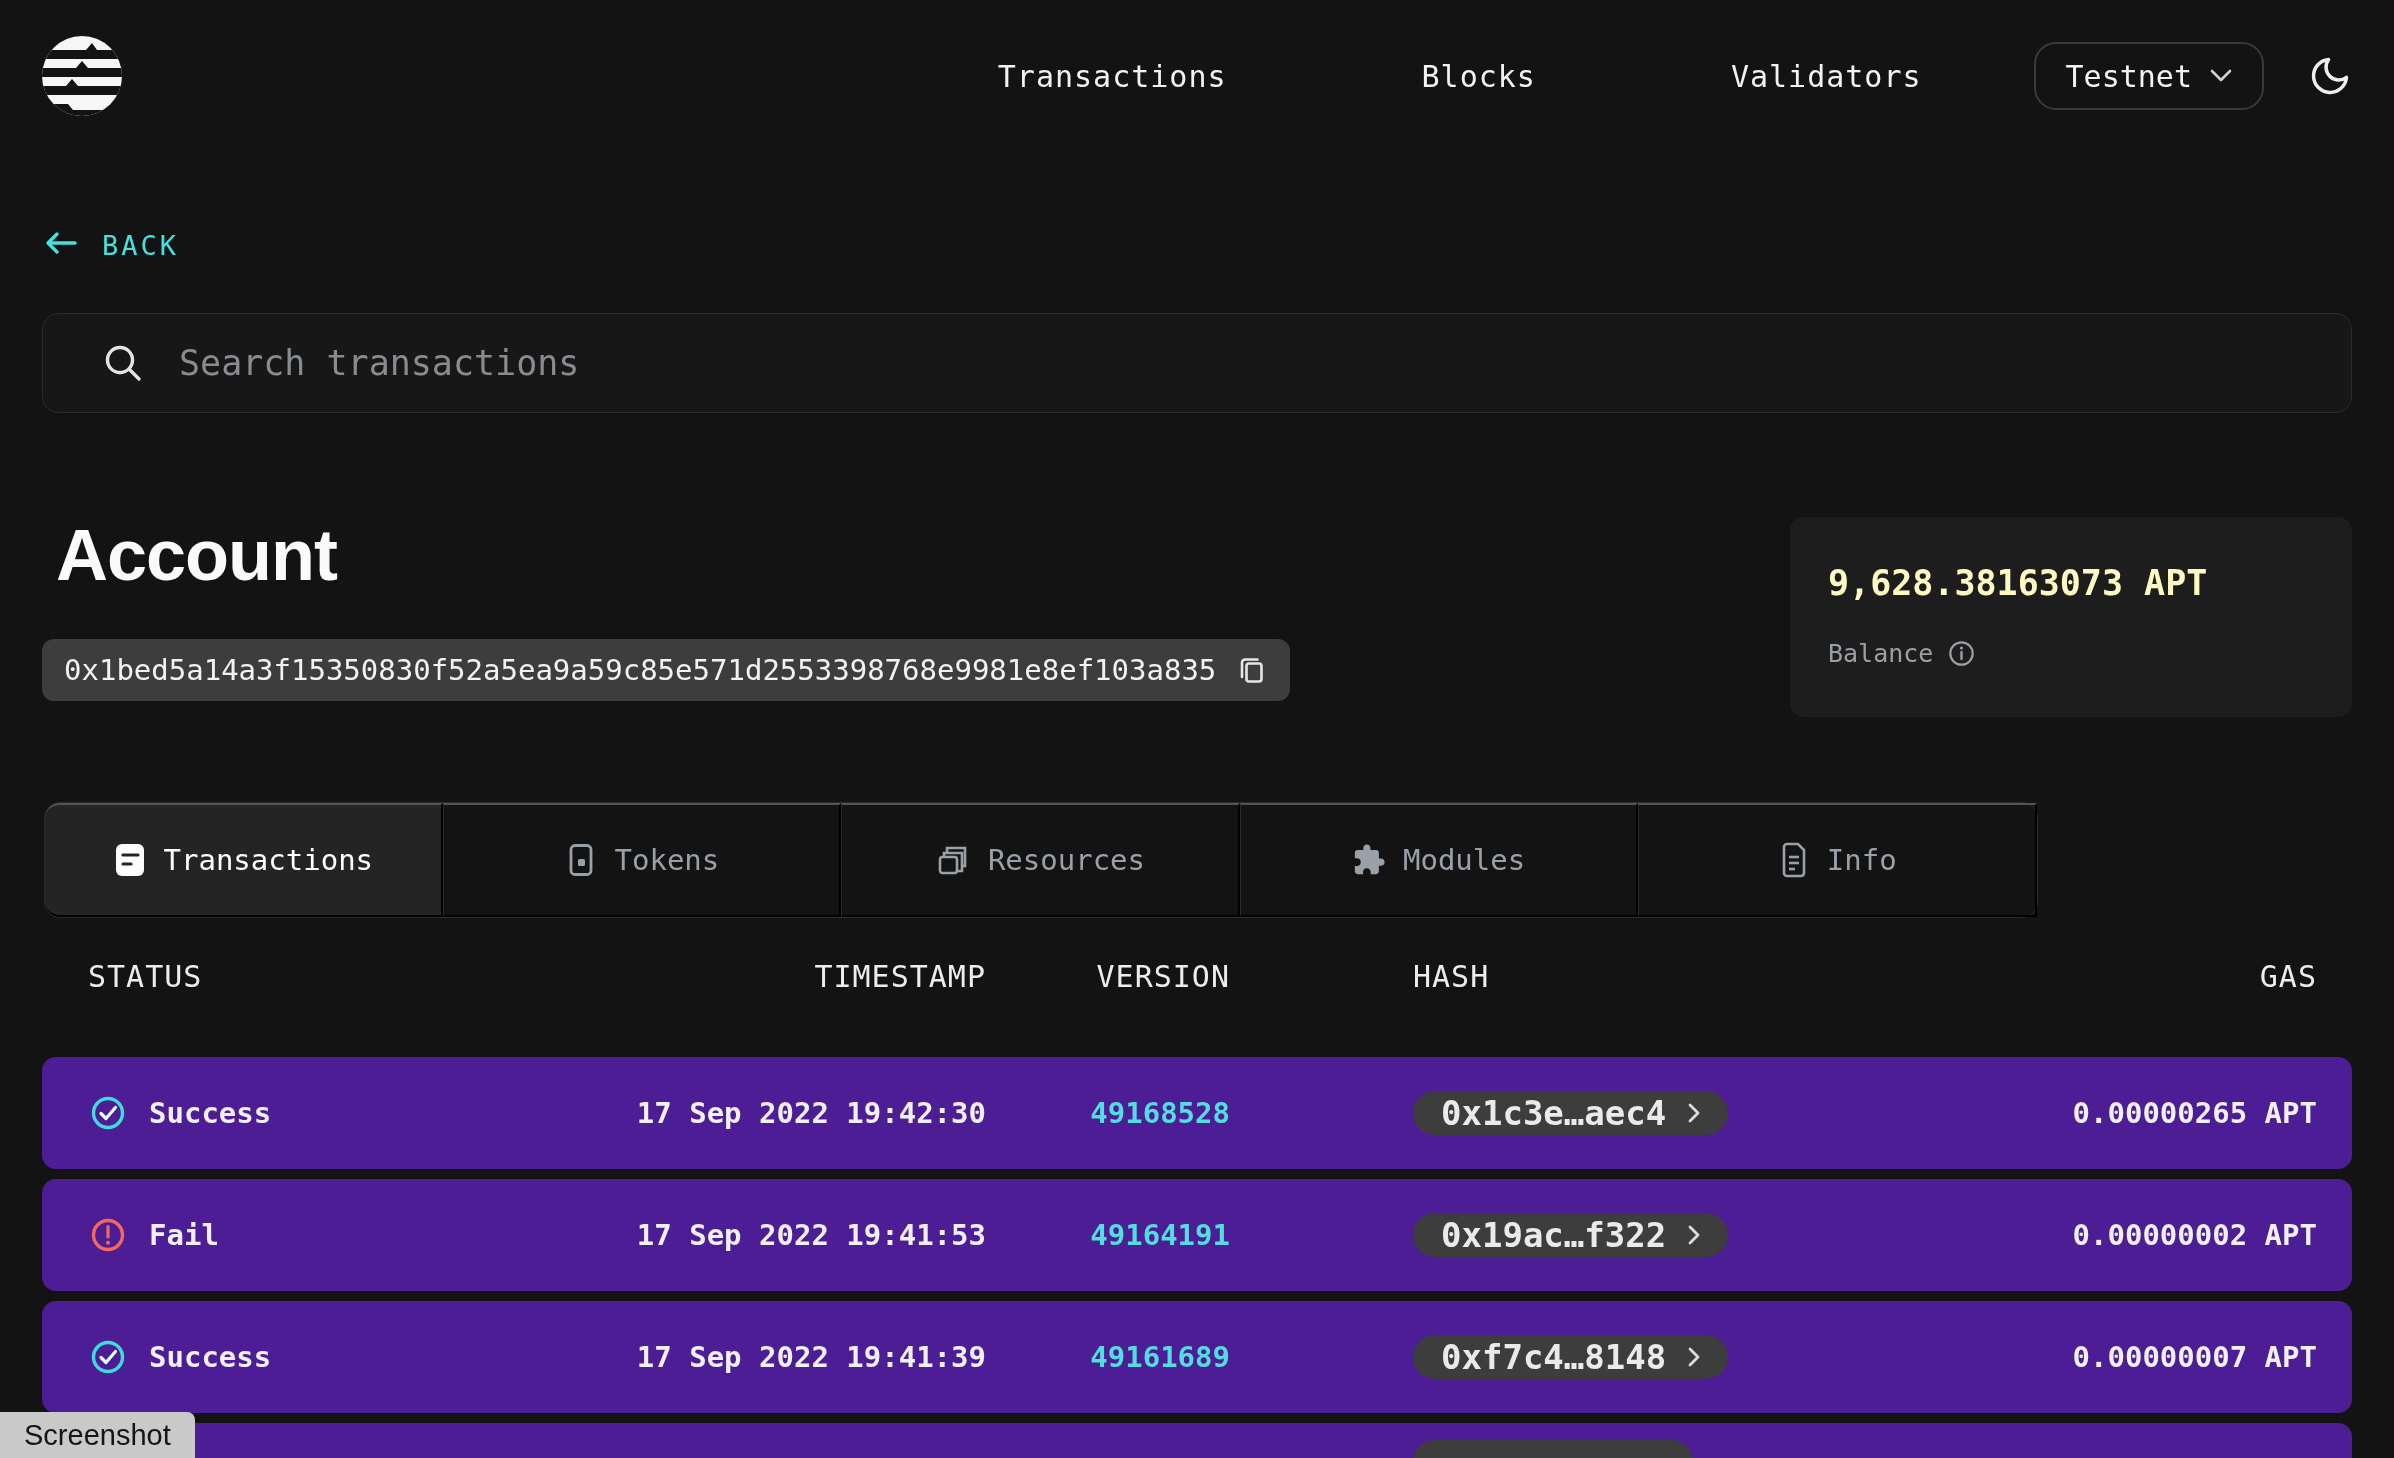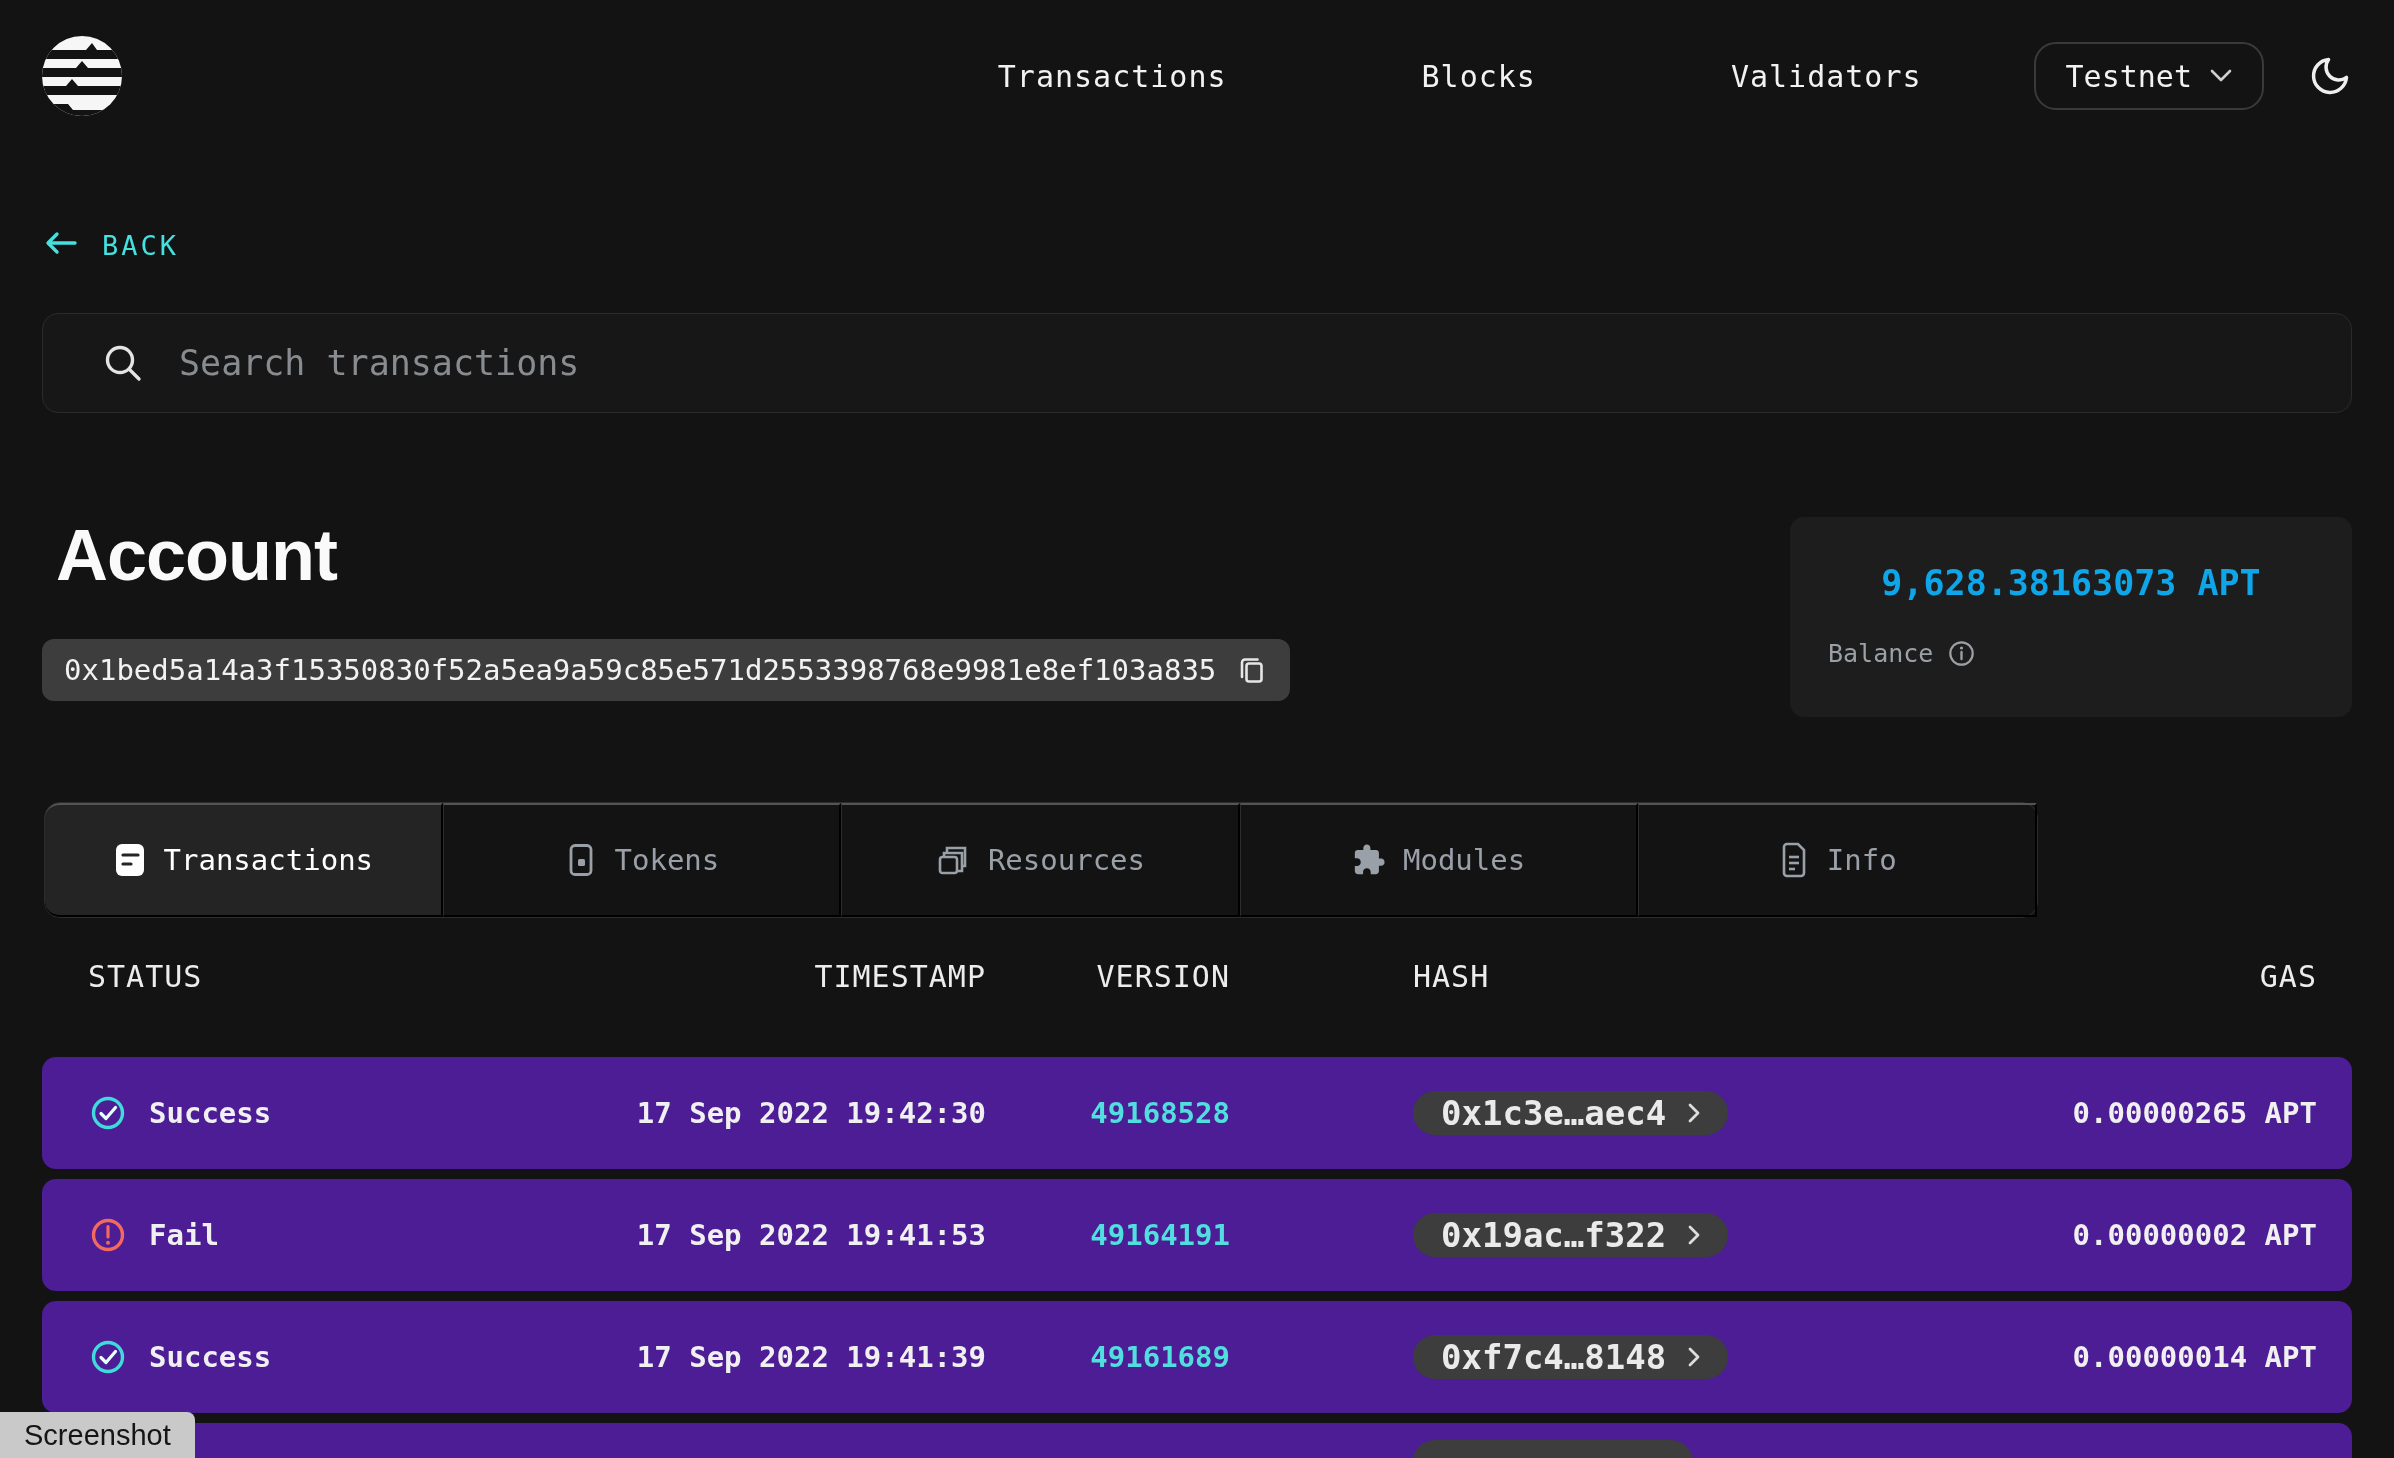--- a/index.html
+++ b/index.html
@@ -30,21 +30,21 @@
                   font-family:inherit; font-size:35px; }
   .search input::placeholder { color:#888c90; }
   
   .acct { margin:104px 42px 0; display:flex; justify-content:space-between; align-items:flex-start; }
   .acct h1 { font-family:"Liberation Sans","DejaVu Sans",sans-serif; font-weight:700; font-size:72px;
              line-height:1.06; color:#fafafa; margin-left:14px; letter-spacing:-1px; }
   .addr-chip { margin:46px 0 0 0; display:inline-flex; align-items:center; gap:20px; height:62px;
                background:#3d3d3d; border-radius:12px; padding:0 22px; cursor:pointer; }
   .addr-chip .addr { font-size:29px; color:#f2f2f2; }
   .bal-card { width:562px; min-height:200px; background:#1d1d1d; border-radius:14px; padding:46px 38px 40px; }
-  .bal-value { font-size:35px; font-weight:700; color:#0ea5e9; white-space:nowrap;text-align:center; }
+  .bal-value { font-size:35px; font-weight:700; color:#fef9c3; white-space:nowrap; }
   .bal-label { margin-top:36px; display:flex; align-items:center; gap:15px; color:#9aa0a6; font-size:25px; }
   
   .tabs { margin:85px 0 0 44px; width:1994px; height:116px; display:flex;
           border:1px solid #2d2d2d; border-radius:16px; }
   .tab { flex:1; display:flex; align-items:center; justify-content:center; gap:17px;
          color:#9aa0a8; font-size:29px; cursor:pointer; border-left:1px solid #2d2d2d; background:transparent;
          font-family:inherit; }
   .tab:first-child { border-left:none; }
   .tab.active { background:#242424; color:#fff; border-radius:15px 0 0 15px; }
   .tab svg { flex:0 0 auto; }
@@ -268,21 +268,21 @@
     <div class="c-time">17 Sep 2022 19:41:39</div>
     <div class="c-ver">49161689</div>
     <div class="c-hash">
       <span class="hash-chip">
         <span>0xf7c4…8148</span>
         <svg width="12" height="20" viewBox="0 0 12 20">
           <polyline points="2,2 10,10 2,18" fill="none" stroke="#dddddd" stroke-width="2.8" stroke-linecap="round" stroke-linejoin="round"></polyline>
         </svg>
       </span>
     </div>
-    <div class="c-gas">0.00000014 APT</div>
+    <div class="c-gas">0.00000007 APT</div>
   </div>
 
   <div class="trow rowcard partial">
     <div class="c-status"></div>
     <div class="c-time"></div>
     <div class="c-ver"></div>
     <div class="c-hash"><span class="hash-chip"></span></div>
     <div class="c-gas"></div>
   </div>
 

